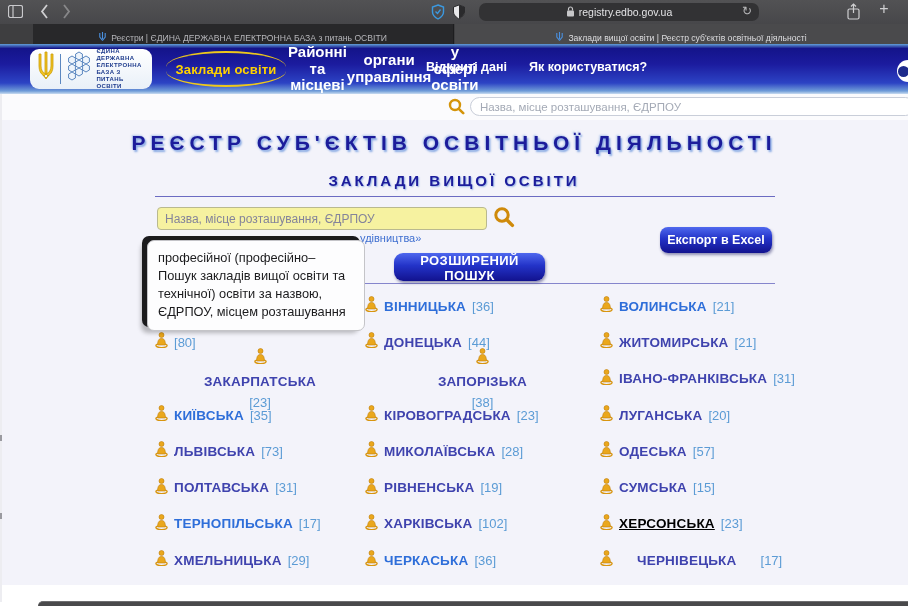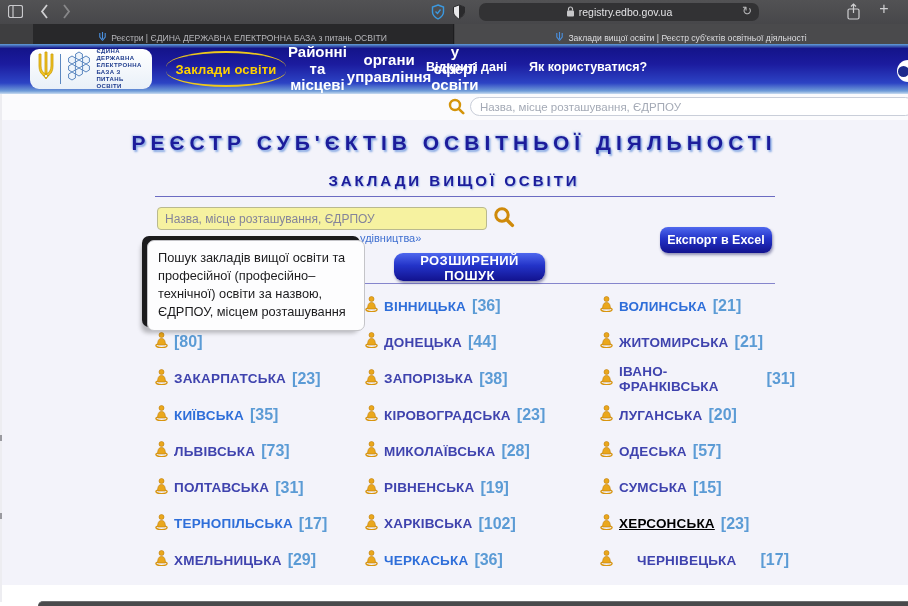--- a/index.html
+++ b/index.html
@@ -87,21 +87,21 @@
     border:none; border-radius:9px; color:#fff; font-weight:bold; font-size:13px; letter-spacing:.4px;
     font-family:"Liberation Sans", sans-serif; box-shadow:1px 2px 3px rgba(20,20,90,.45); cursor:pointer; z-index:2; }
   .tooltip { position:absolute; left:147px; top:120px; width:218px; z-index:5;
     background:#fdfdfe; border:1px solid #c4c4c8; border-radius:7px;
     box-shadow:-5px -4px 0 0 #1b1b1d, -6px 2px 4px rgba(0,0,0,.25);
     padding:8px 10px; font-size:12.8px; color:#1c1c1e; line-height:1.42; }
   .regions-grid { position:absolute; left:155px; top:168px; width:645px;
     display:grid; grid-template-columns:210px 235px 195px; grid-auto-rows:36.3px; align-items:center; }
   .region-item { display:flex; align-items:center; gap:6px; text-decoration:none; cursor:pointer; }
   .region-name { font-size:13.5px; font-weight:bold; letter-spacing:.2px; color:#3f43ae; }
-  .region-count { font-size:16px; color:#5b9bd5; font-weight:bold; }
+  .region-count { font-size:13px; color:#5b9bd5; font-weight:normal; }
   .region-count::before { content:"["; }
   .region-count::after { content:"]"; }
   
   .bottom-white { position:absolute; left:0; top:585px; width:908px; height:21px; background:#ffffff; }
   .bottom-bar { position:absolute; left:38px; top:601px; width:870px; height:5px;
     background:#49494b; border-radius:7px 0 0 0; border-top:1px solid #6e6e70; }
   .left-edge { position:absolute; left:0; top:94px; width:2px; height:508px; background:#ededf1; }
   .left-tick { position:absolute; left:0; width:2px; height:6px; background:#9a9aa0; }
 </style>
 </head>
@@ -250,22 +250,22 @@
           <line x1="13.6" y1="13.6" x2="19.4" y2="19.4" stroke="#cf8a0a" stroke-width="3.4" stroke-linecap="round"></line>
         </svg>
     </button>
     <button class="export-btn">Експорт в Excel</button>
 
     <span class="partial-link">удівництва»</span>
     <div class="hr2"></div>
     <button class="adv-btn">РОЗШИРЕНИЙ ПОШУК</button>
 
     <div class="tooltip">
+      <div>професійної (професійно–</div>
       <div>Пошук закладів вищої освіти та</div>
-      <div>професійної (професійно–</div>
       <div>технічної) освіти за назвою,</div>
       <div>ЄДРПОУ, місцем розташування</div>
     </div>
 
     <div class="regions-grid">
 
     <div class="region-item" style="display: flex; grid-area: 1 / 2;">
         <span>
           <svg width="13" height="16" viewBox="0 0 13 16">
             <ellipse cx="6.5" cy="13.6" rx="5.6" ry="2" fill="none" stroke="#d8950f" stroke-width="1.4"></ellipse>
@@ -312,32 +312,32 @@
         <span>
           <svg width="13" height="16" viewBox="0 0 13 16">
             <ellipse cx="6.5" cy="13.6" rx="5.6" ry="2" fill="none" stroke="#d8950f" stroke-width="1.4"></ellipse>
             <circle cx="6.5" cy="3" r="2.5" fill="#eaa71c" stroke="#c07d08" stroke-width="0.6"></circle>
             <path d="M2.6 13 c0-5 1.5-6.5 3.9-6.5 c2.4 0 3.9 1.5 3.9 6.5 Z" fill="#eaa71c" stroke="#c07d08" stroke-width="0.6"></path>
           </svg>
         </span>
         <span class="region-name" style="color: rgb(63, 67, 174);">ЖИТОМИРСЬКА</span>
         <span class="region-count">21</span>
       </div>
-        <div class="region-item" style="display: flex; grid-area: 3 / 1;">
+        <div class="region-item" style="display: flex; grid-area: 3 / 1; flex-direction: column;">
         <span>
           <svg width="13" height="16" viewBox="0 0 13 16">
             <ellipse cx="6.5" cy="13.6" rx="5.6" ry="2" fill="none" stroke="#d8950f" stroke-width="1.4"></ellipse>
             <circle cx="6.5" cy="3" r="2.5" fill="#eaa71c" stroke="#c07d08" stroke-width="0.6"></circle>
             <path d="M2.6 13 c0-5 1.5-6.5 3.9-6.5 c2.4 0 3.9 1.5 3.9 6.5 Z" fill="#eaa71c" stroke="#c07d08" stroke-width="0.6"></path>
           </svg>
         </span>
         <span class="region-name" style="color: rgb(63, 67, 174);">ЗАКАРПАТСЬКА</span>
         <span class="region-count">23</span>
       </div>
-        <div class="region-item" style="display: flex; grid-area: 3 / 2;">
+        <div class="region-item" style="display: flex; grid-area: 3 / 2; flex-direction: column;">
         <span>
           <svg width="13" height="16" viewBox="0 0 13 16">
             <ellipse cx="6.5" cy="13.6" rx="5.6" ry="2" fill="none" stroke="#d8950f" stroke-width="1.4"></ellipse>
             <circle cx="6.5" cy="3" r="2.5" fill="#eaa71c" stroke="#c07d08" stroke-width="0.6"></circle>
             <path d="M2.6 13 c0-5 1.5-6.5 3.9-6.5 c2.4 0 3.9 1.5 3.9 6.5 Z" fill="#eaa71c" stroke="#c07d08" stroke-width="0.6"></path>
           </svg>
         </span>
         <span class="region-name" style="color: rgb(63, 67, 174);">ЗАПОРІЗЬКА</span>
         <span class="region-count">38</span>
       </div>

